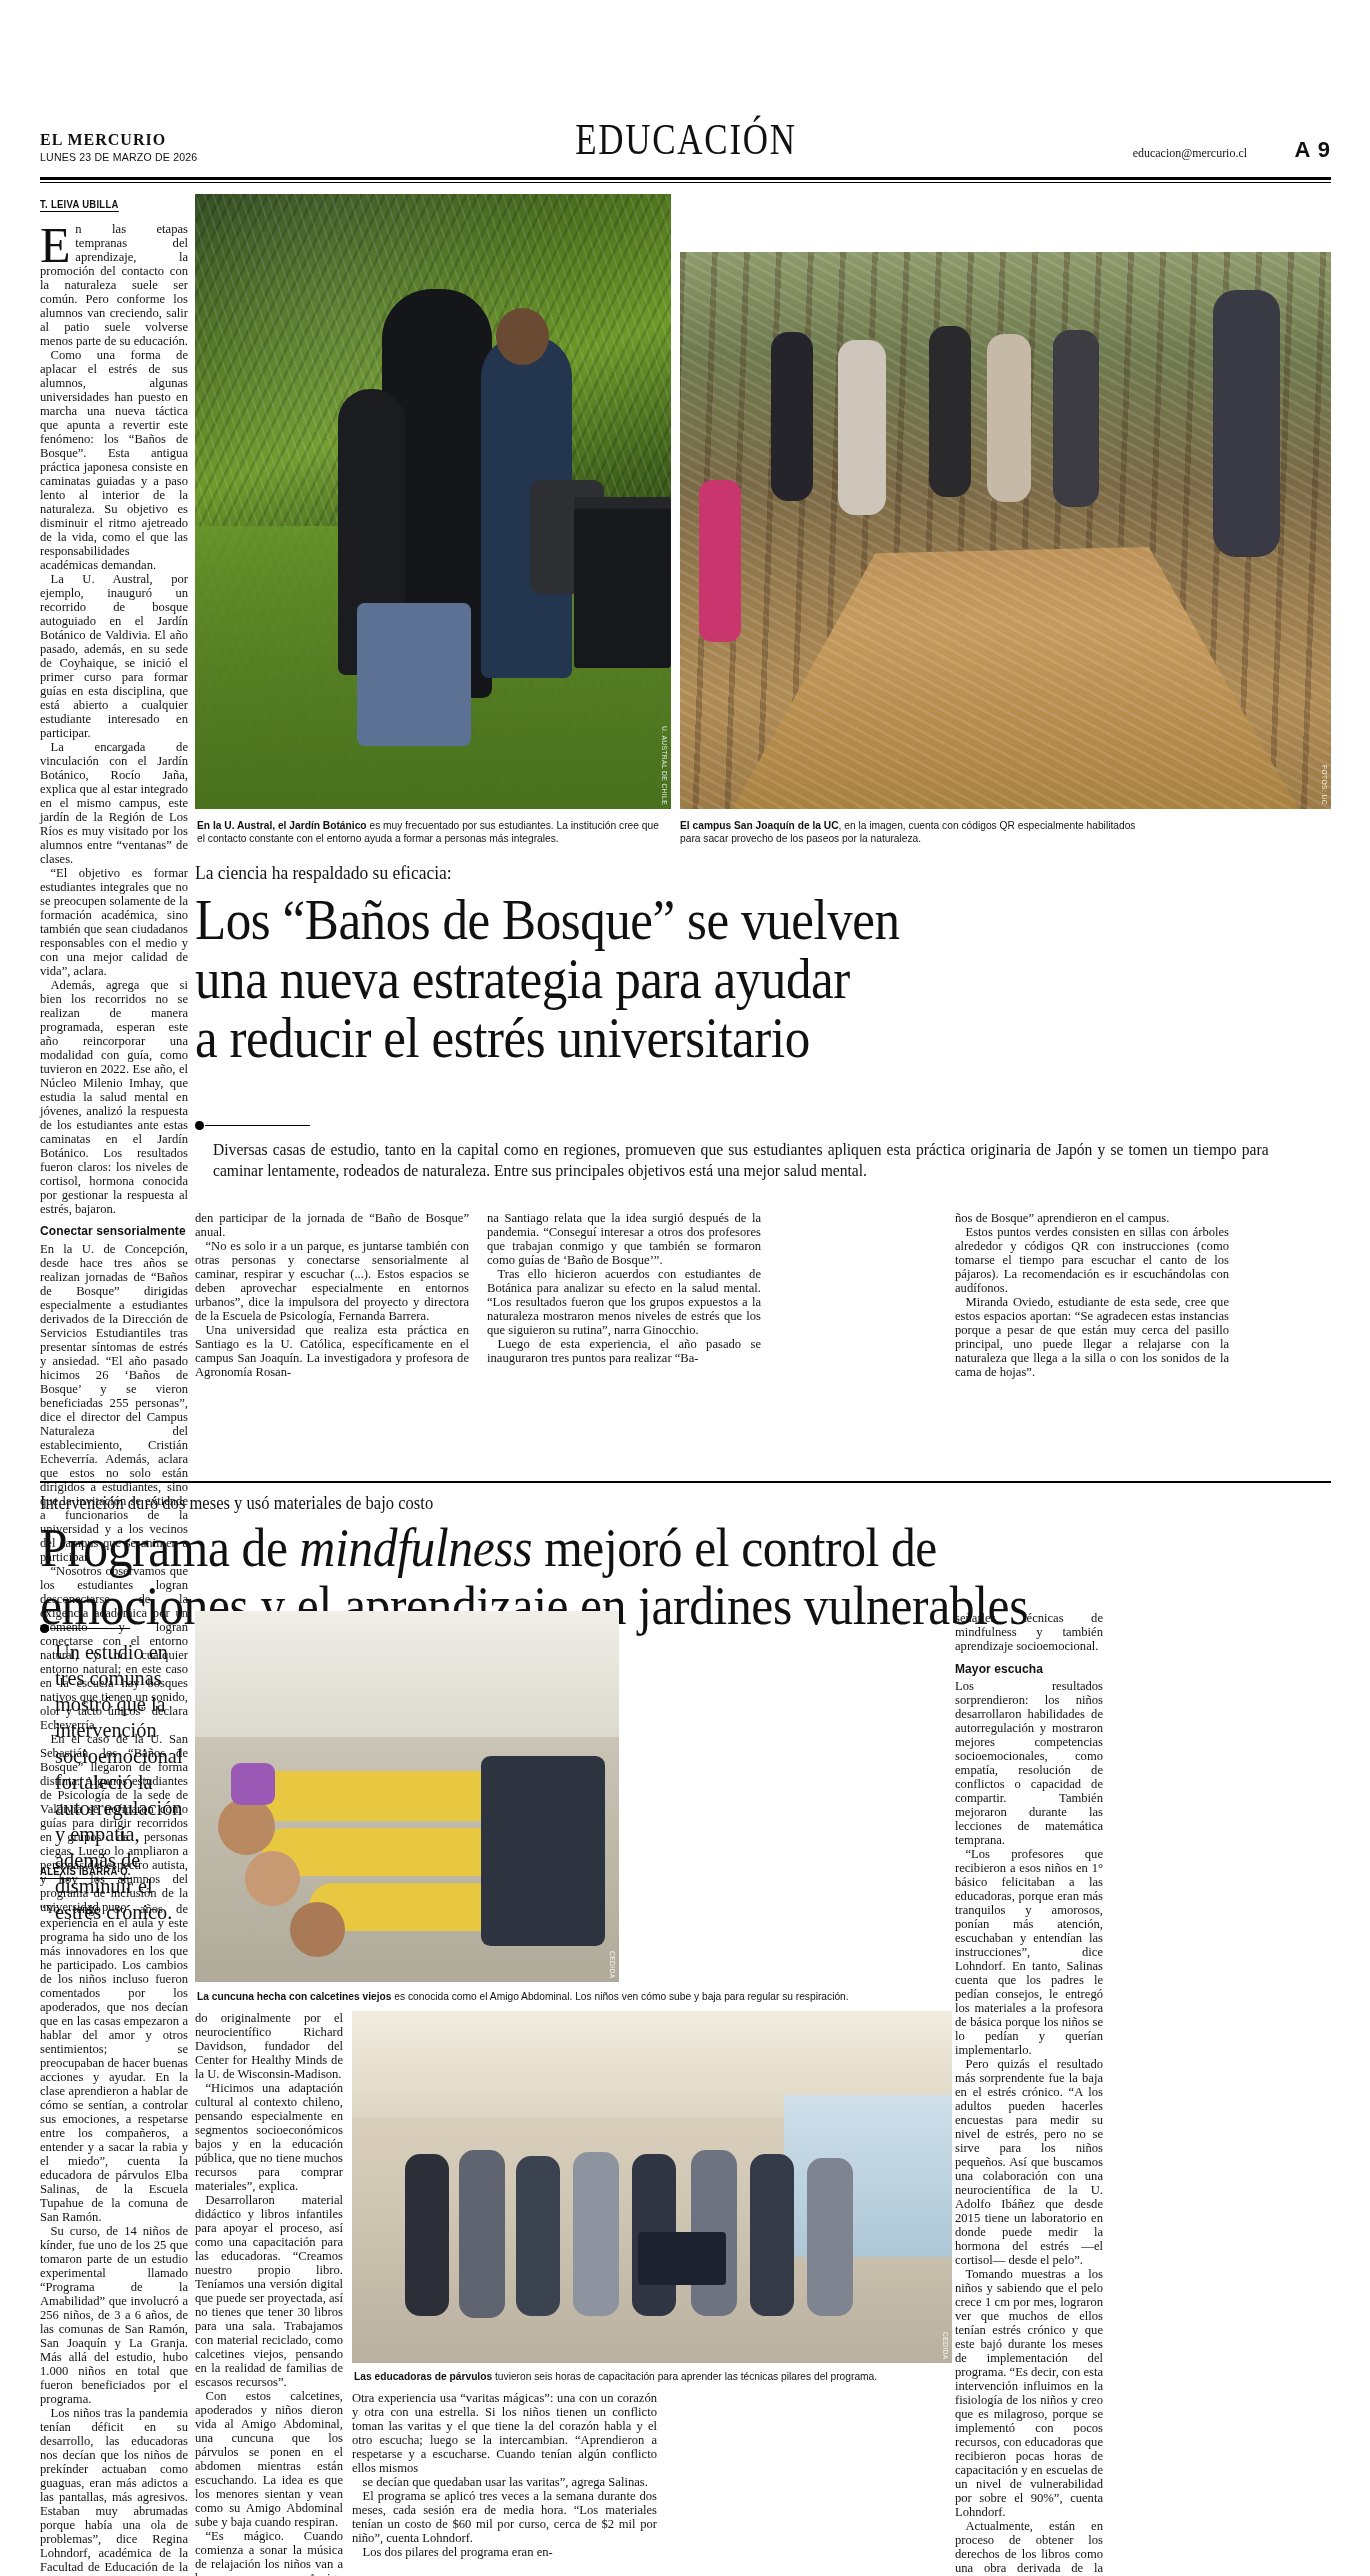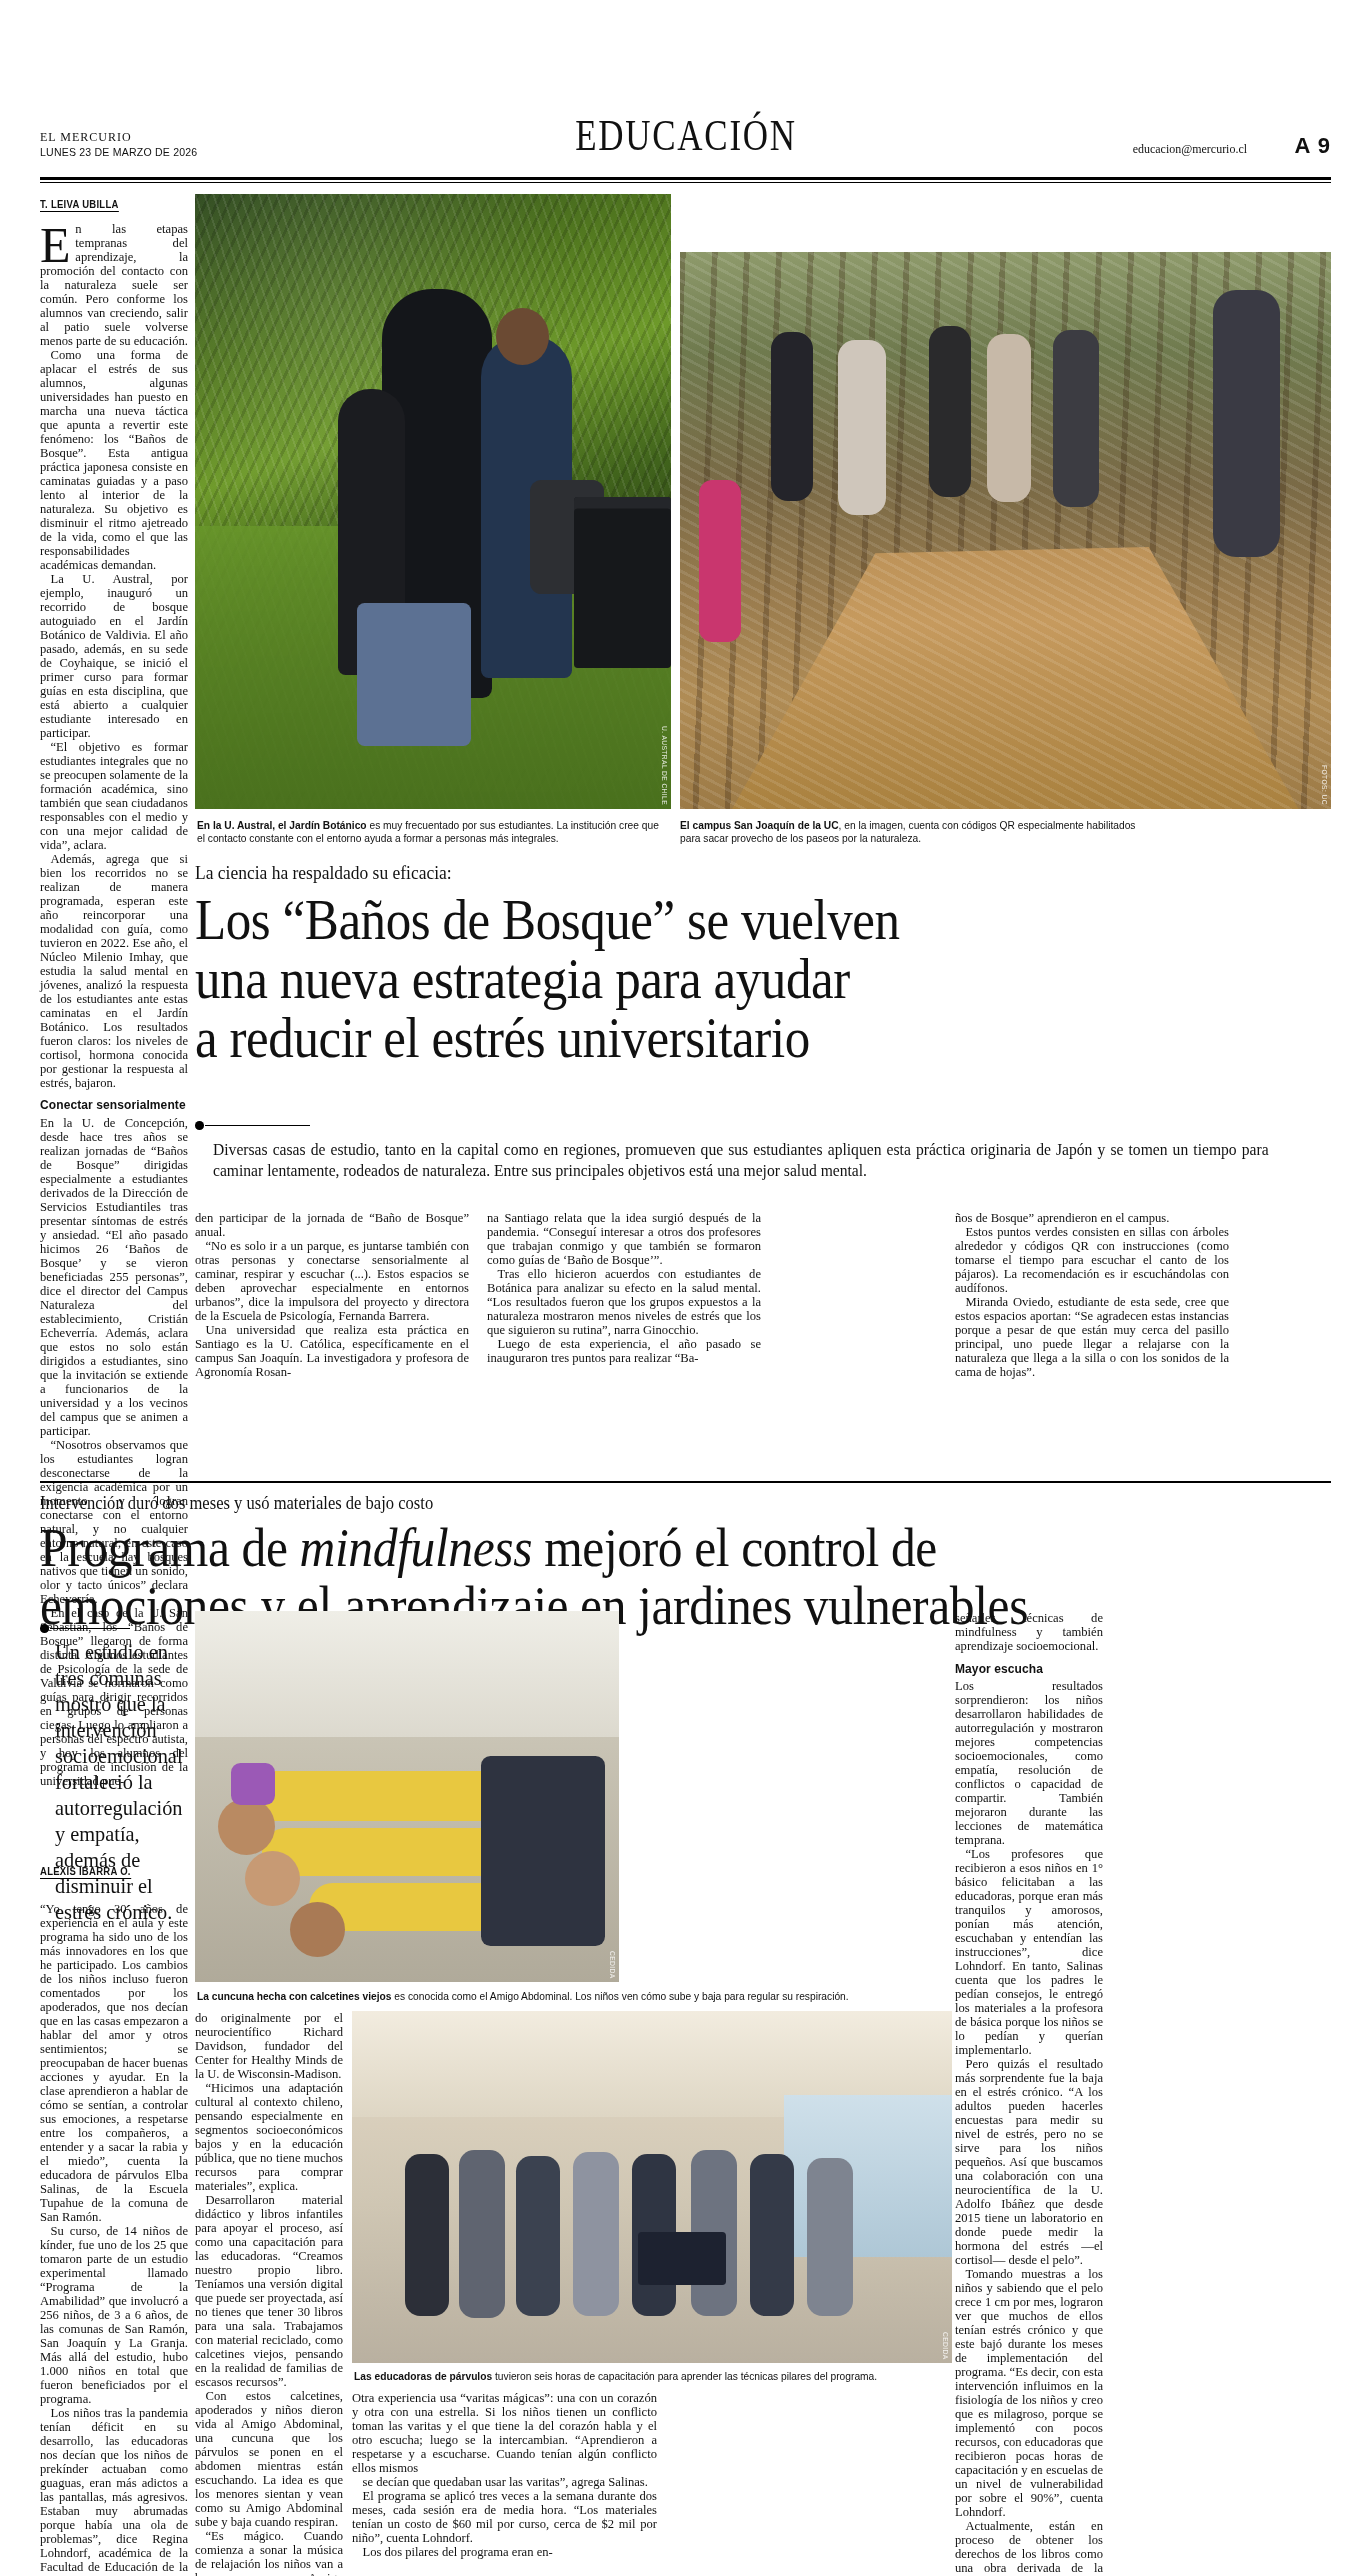--- a/index.html
+++ b/index.html
@@ -17,21 +17,21 @@
     padding:0;
   }
   
   .masthead{
     position:absolute;left:40px;top:131px;width:1291px;
     display:flex;align-items:flex-end;justify-content:space-between;
   }
   .mh-left{line-height:1.12;}
   .mh-paper{
     font-family:"Liberation Serif", serif;
-    font-weight:400;font-size:12px;letter-spacing:1px;
+    font-weight:700;font-size:16px;letter-spacing:1px;
   }
   .mh-date{
     font-family:"Liberation Sans", sans-serif;
     font-weight:400;font-size:11px;letter-spacing:0.2px;margin-top:1.9px;
     transform:scaleX(.96);transform-origin:left;
   }
   .mh-section{
     font-family:"Liberation Serif", serif;
     font-size:38px;letter-spacing:1.9px;
     transform:scaleY(1.18) scaleX(.92);
@@ -151,20 +151,21 @@
   </div>
   <div class="rule-thick" style="top:177px;height:2.5px;"></div>
   <div class="rule-thin" style="top:182px;height:1px;"></div>
 
   <div style="position:absolute;left:40px;top:194px;width:148px;">
     <div class="byline">T. LEIVA UBILLA</div>
     <div class="col">
       <p class="first dropcap-para"><span class="dropcap">E</span><span>n las etapas tempranas del aprendizaje, la promoción del contacto con la naturaleza suele ser común. Pero conforme los alumnos van creciendo, salir al patio suele volverse menos parte de su educación.</span></p>
       <p>Como una forma de aplacar el estrés de sus alumnos, algunas universidades han puesto en marcha una nueva táctica que apunta a revertir este fenómeno: los “Baños de Bosque”. Esta antigua práctica japonesa consiste en caminatas guiadas y a paso lento al interior de la naturaleza. Su objetivo es disminuir el ritmo ajetreado de la vida, como el que las responsabilidades académicas demandan.</p>
       <p>La U. Austral, por ejemplo, inauguró un recorrido de bosque autoguiado en el Jardín Botánico de Valdivia. El año pasado, además, en su sede de Coyhaique, se inició el primer curso para formar guías en esta disciplina, que está abierto a cualquier estudiante interesado en participar.</p>
+      <p>La encargada de vinculación con el Jardín Botánico, Rocío Jaña, explica que al estar integrado en el mismo campus, este jardín de la Región de Los Ríos es muy visitado por los alumnos entre “ventanas” de clases.</p>
       <p>“El objetivo es formar estudiantes integrales que no se preocupen solamente de la formación académica, sino también que sean ciudadanos responsables con el medio y con una mejor calidad de vida”, aclara.</p>
       <p>Además, agrega que si bien los recorridos no se realizan de manera programada, esperan este año reincorporar una modalidad con guía, como tuvieron en 2022. Ese año, el Núcleo Milenio Imhay, que estudia la salud mental en jóvenes, analizó la respuesta de los estudiantes ante estas caminatas en el Jardín Botánico. Los resultados fueron claros: los niveles de cortisol, hormona conocida por gestionar la respuesta al estrés, bajaron.</p>
       <div class="subhead">Conectar sensorialmente</div>
       <p class="first">En la U. de Concepción, desde hace tres años se realizan jornadas de “Baños de Bosque” dirigidas especialmente a estudiantes derivados de la Dirección de Servicios Estudiantiles tras presentar síntomas de estrés y ansiedad. “El año pasado hicimos 26 ‘Baños de Bosque’ y se vieron beneficiadas 255 personas”, dice el director del Campus Naturaleza del establecimiento, Cristián Echeverría. Además, aclara que estos no solo están dirigidos a estudiantes, sino que la invitación se extiende a funcionarios de la universidad y a los vecinos del campus que se animen a participar.</p>
       <p>“Nosotros observamos que los estudiantes logran desconectarse de la exigencia académica por un momento y logran conectarse con el entorno natural, y no cualquier entorno natural; en este caso en la escuela hay bosques nativos que tienen un sonido, olor y tacto únicos” declara Echeverría.</p>
       <p>En el caso de la U. San Sebastián, los “Baños de Bosque” llegaron de forma distinta. Algunos estudiantes de Psicología de la sede de Valdivia se normaron como guías para dirigir recorridos en grupos de personas ciegas. Luego lo ampliaron a personas del espectro autista, y hoy los alumnos del programa de inclusión de la universidad pue-</p>
     </div>
   </div>
 
   <div class="photo" style="left:195px;top:194px;width:476px;height:615px;

